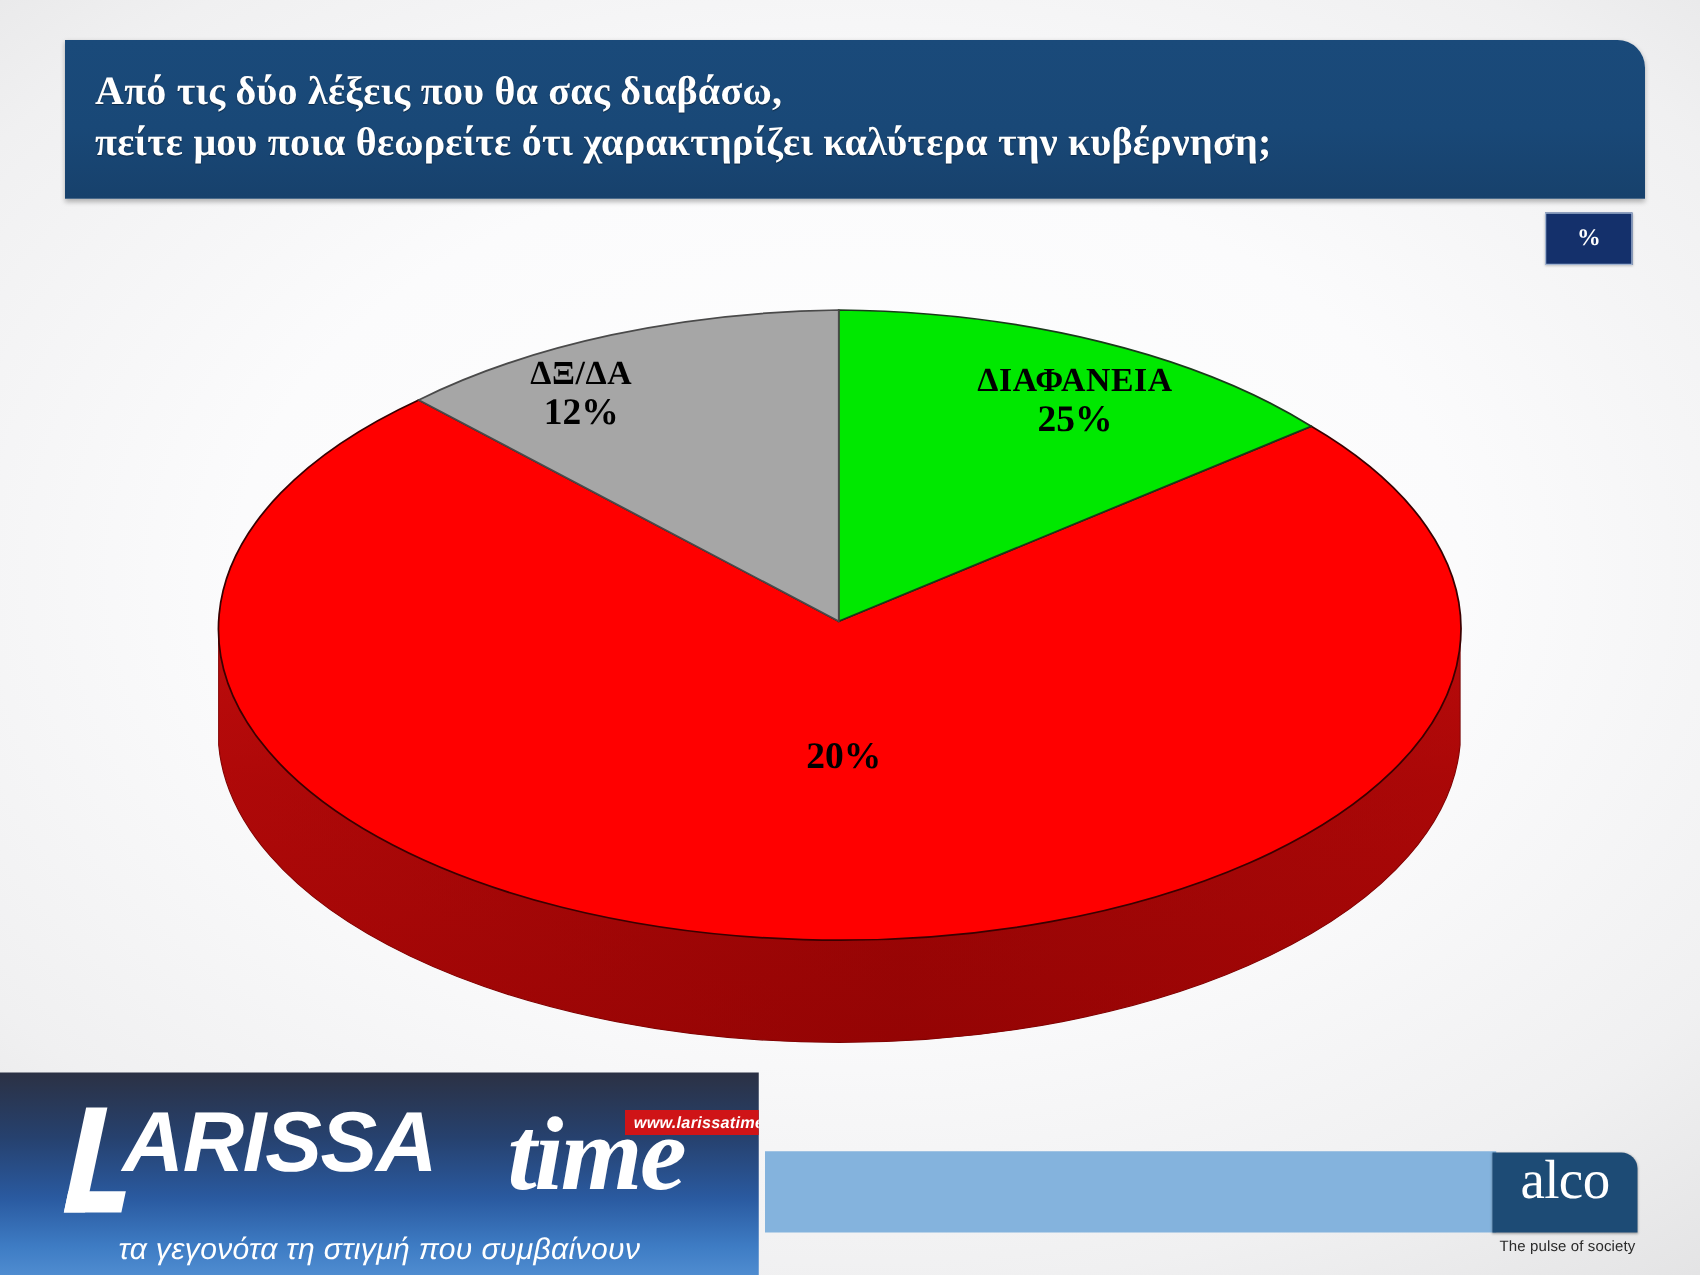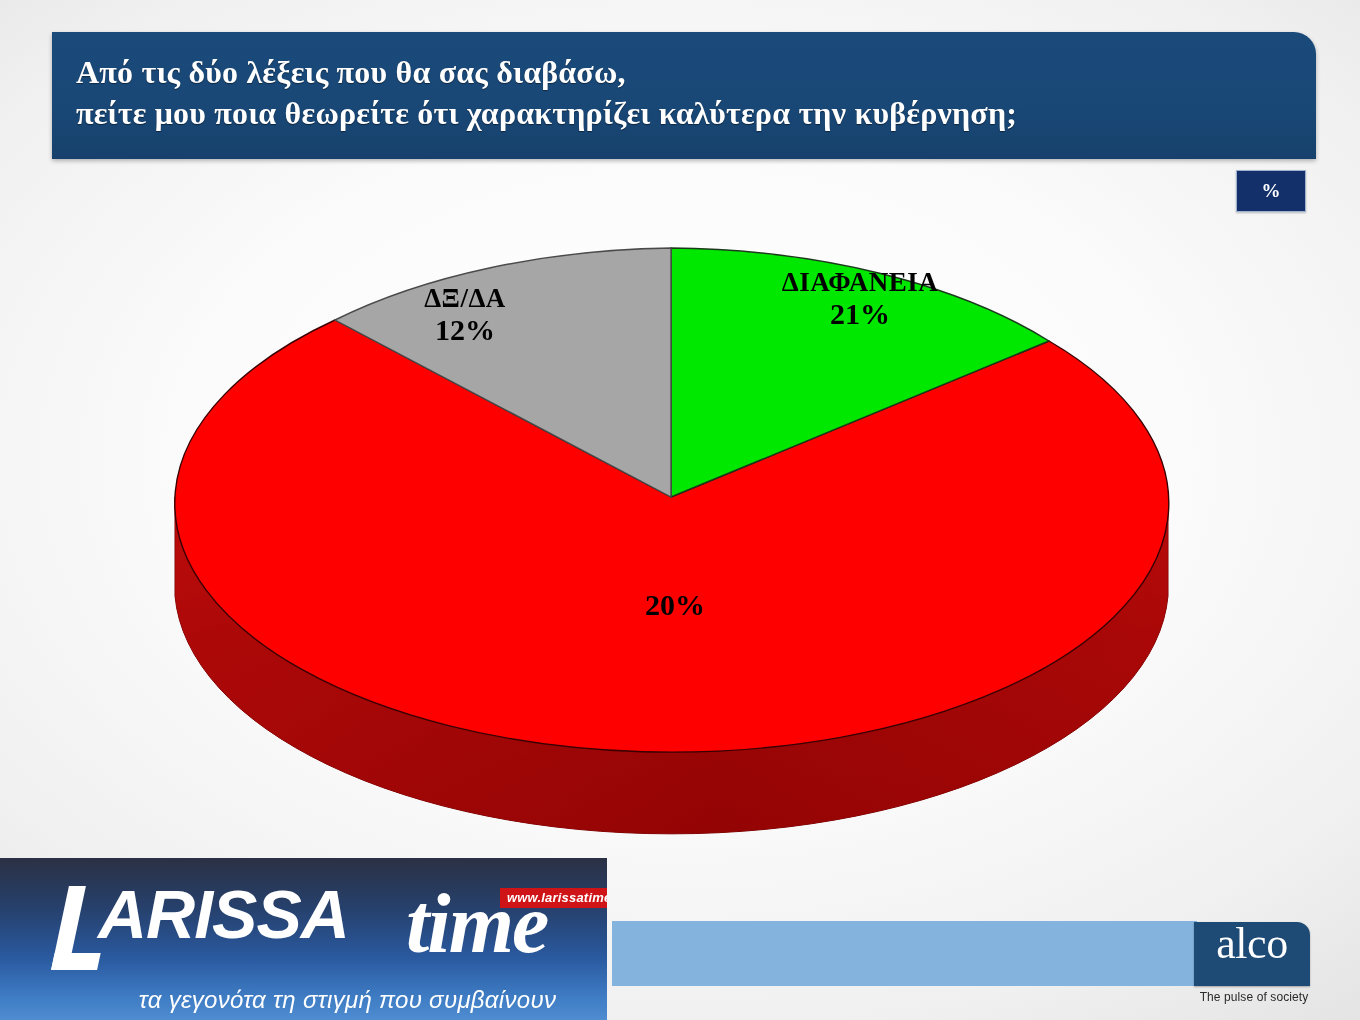--- a/index.html
+++ b/index.html
@@ -57,21 +57,21 @@
     font-family:"Liberation Serif", serif;
     font-weight:bold;
     line-height:1.12;
     white-space:nowrap;
     pointer-events:none;
   }
   .slice-label .nm{display:block;font-size:27px;letter-spacing:.5px;}
   .slice-label .vl{display:block;font-size:30px;}
 
   #lbl-gray{left:345px;top:283px;width:240px;}
-  #lbl-green{left:710px;top:267px;width:300px;}
+  #lbl-green{left:710px;top:289px;width:300px;}
   #lbl-red{left:525px;top:588px;width:300px;}
 
   
   #blue-bar{
     position:absolute;left:612px;top:921px;width:585px;height:65px;
     background:#84b3dd;
   }
 
   
   #logo-box{
@@ -117,21 +117,20 @@
     font-style:italic;font-weight:bold;font-size:15px;
     padding:3px 9px 3px 9px;letter-spacing:.4px;
   }
   #logo-tagline{
     position:absolute;left:0;top:128px;width:607px;
     text-align:center;
     font-family:"Liberation Sans", sans-serif;
     font-style:italic;
     font-size:24px;color:#ffffff;
     letter-spacing:.3px;
-    padding-left:44px;
   }
 
   
   #alco-wrap{position:absolute;left:1194px;top:922px;width:128px;height:94px;}
   #alco-box{
     position:absolute;left:0;top:0;width:116px;height:64px;
     background:#1d4b75;
     border-top-right-radius:13px;
     box-shadow:0 1px 2px rgba(0,0,0,.3);
   }
@@ -211,21 +210,21 @@
       </g>
     </svg>
 
     <div class="slice-label" id="lbl-gray">
       <span class="nm">ΔΞ/ΔΑ</span>
       <span class="vl">12%</span>
     </div>
 
     <div class="slice-label" id="lbl-green">
       <span class="nm">ΔΙΑΦΑΝΕΙΑ</span>
-      <span class="vl">21%</span>
+      <span class="vl">25%</span>
     </div>
 
     <div class="slice-label" id="lbl-red">
       <span class="vl">20%</span>
     </div>
   </div>
 
   <div id="blue-bar"></div>
 
   <div id="logo-box">

